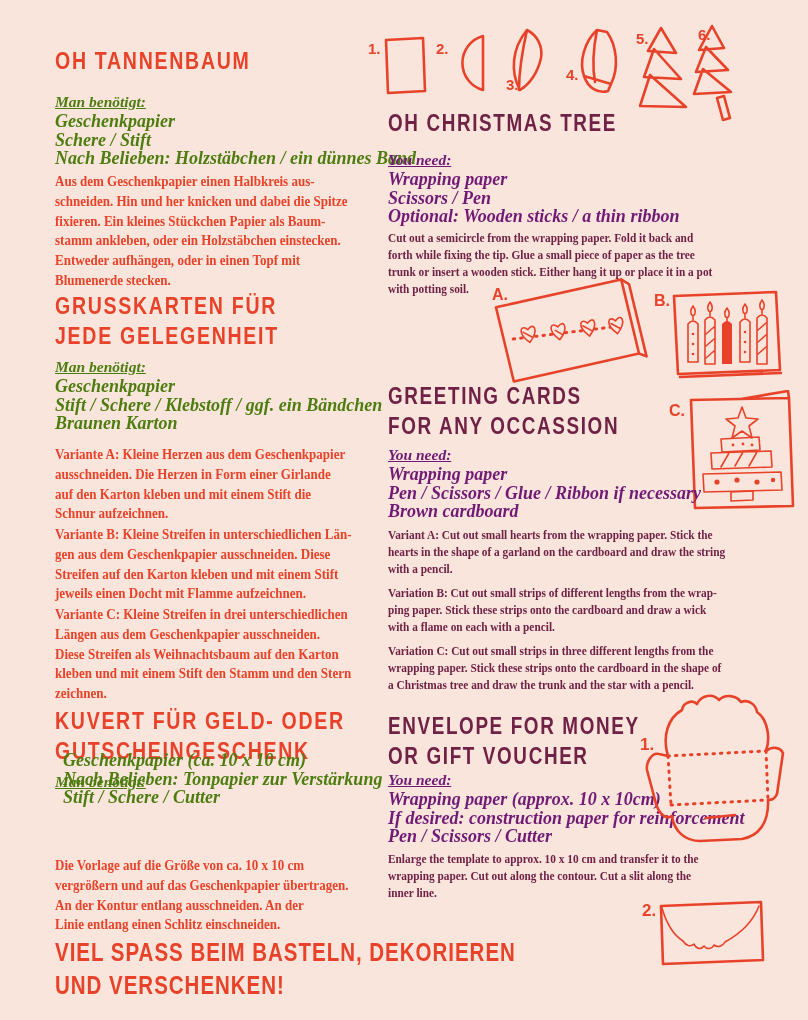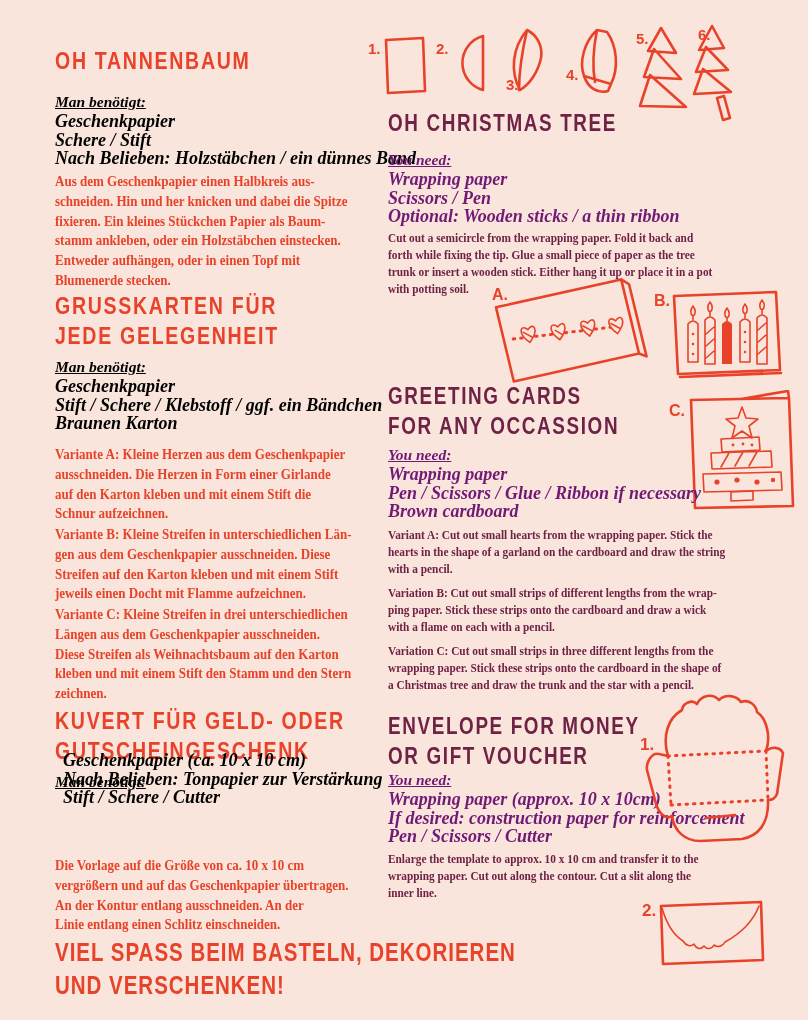--- a/index.html
+++ b/index.html
@@ -7,21 +7,21 @@
         font-family:"Liberation Sans",sans-serif;}
   
   .h-or,.h-pu,.footer{position:absolute;font-weight:bold;white-space:pre-line;
         font-family:"Liberation Sans",sans-serif;transform-origin:0 0;}
   .h-or{color:#e8432a;font-size:23px;line-height:30px;letter-spacing:2px;transform:scaleX(.85);}
   .h-pu{color:#6f2146;font-size:23px;line-height:30px;letter-spacing:2px;transform:scaleX(.82);}
   .footer{color:#e8432a;font-size:25px;line-height:33px;letter-spacing:1.2px;transform:scaleX(.82);}
   
   .needs-label,.needs-items{position:absolute;font-family:"Liberation Serif",serif;
         font-style:italic;font-weight:bold;white-space:pre-line;}
-  .or{color:#000000;} .pu{color:#701a75;}
+  .or{color:#4d7c0f;} .pu{color:#701a75;}
   .needs-label{text-decoration:underline;font-size:15.5px;line-height:19px;}
   .needs-items{font-size:18px;line-height:18.5px;}
   
   .body-or,.body-pu{position:absolute;font-family:"Liberation Serif",serif;font-weight:bold;
         white-space:pre-line;transform-origin:0 0;}
   .body-or{color:#e8432a;font-size:14px;line-height:19.8px;transform:scaleX(.93);}
   .body-pu{color:#6f2146;font-size:12.6px;line-height:17px;transform:scaleX(.9);}
   
   .ink{fill:none;stroke:#e8432a;stroke-width:2.6;stroke-linecap:round;stroke-linejoin:round;}
   .thin{stroke-width:1.6;}

